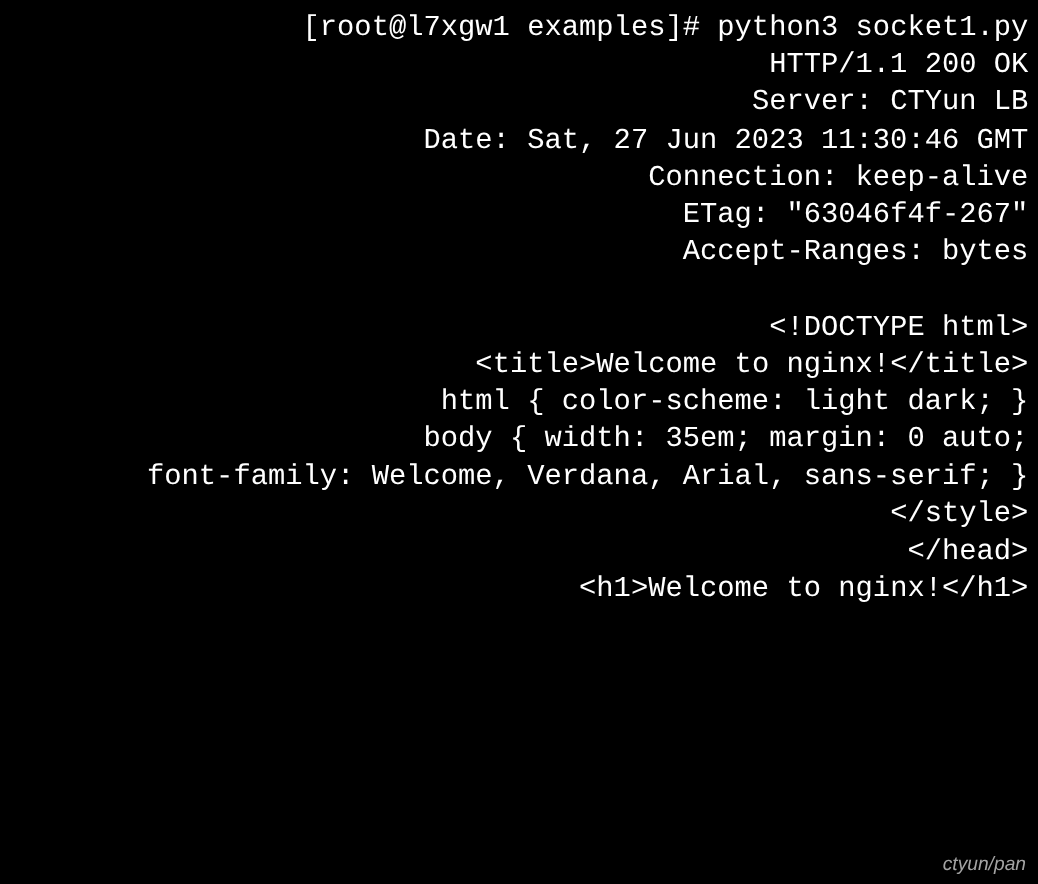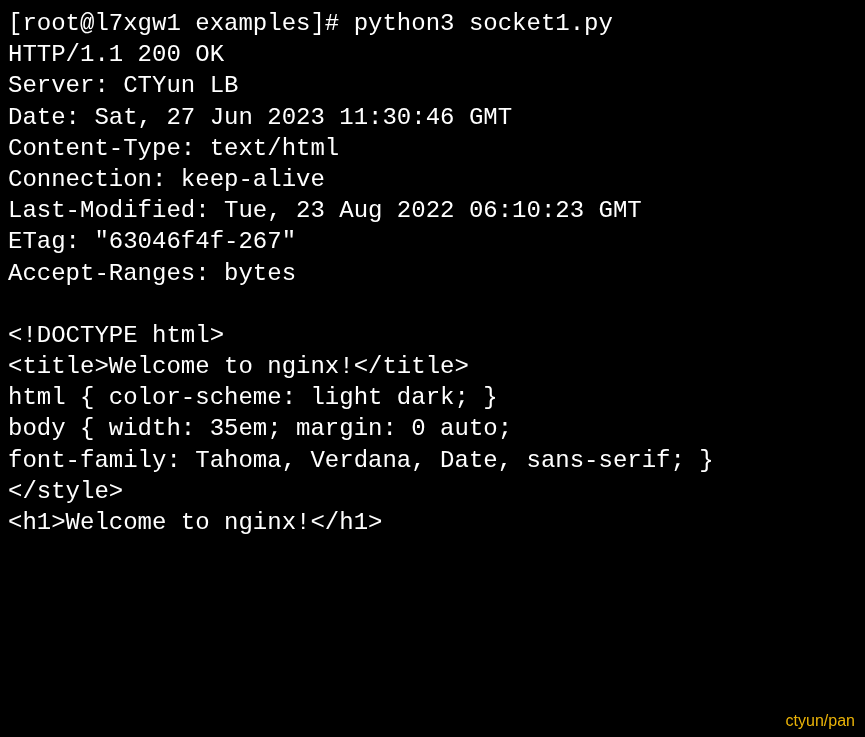--- a/index.html
+++ b/index.html
@@ -1,18 +1,19 @@
 <!DOCTYPE html>
 <html><head>
   <meta charset="utf-8">
   <style>
     * {
       margin: 0;
       padding: 0;
       box-sizing: border-box;
+      text-align: right;
     }
     body {
       background-color: #000000;
       color: #ffffff;
       font-family: "Courier New", Courier, monospace;
       font-size: 24px;
       line-height: 1.3;
       padding: 8px 8px;
       width: 865px;
       height: 737px;
@@ -21,40 +22,40 @@
     }
     .terminal-line {
       white-space: pre;
       display: block;
     }
     .watermark {
       position: absolute;
       bottom: 5px;
       right: 10px;
       font-size: 16px;
-      color: #eab308;
+      color: #a3a3a3;
       font-family: Arial, sans-serif;
+      font-style: italic;
     }
   </style>
 </head>
 <body>
 
 <div>
   <span class="terminal-line"><span>[root@l7xgw1 examples]# </span><span>python3 socket1.py</span></span>
   <span class="terminal-line">HTTP/1.1 200 OK</span>
   <span class="terminal-line">Server: CTYun LB</span>
   <span class="terminal-line">Date: Sat, 27 Jun 2023 11:30:46 GMT</span>
-  <span class="terminal-line">Content-Type: text/html</span>
   <span class="terminal-line">Connection: keep-alive</span>
-  <span class="terminal-line">Last-Modified: Tue, 23 Aug 2022 06:10:23 GMT</span>
   <span class="terminal-line">ETag: "63046f4f-267"</span>
   <span class="terminal-line">Accept-Ranges: bytes</span>
   <span class="terminal-line">&nbsp;</span>
   <span class="terminal-line">&lt;!DOCTYPE html&gt;</span>
   <span class="terminal-line">&lt;title&gt;Welcome to nginx!&lt;/title&gt;</span>
   <span class="terminal-line">html { color-scheme: light dark; }</span>
   <span class="terminal-line">body { width: 35em; margin: 0 auto;</span>
-  <span class="terminal-line">font-family: Tahoma, Verdana, Date, sans-serif; }</span>
+  <span class="terminal-line">font-family: Welcome, Verdana, Arial, sans-serif; }</span>
   <span class="terminal-line">&lt;/style&gt;</span>
+  <span class="terminal-line">&lt;/head&gt;</span>
   <span class="terminal-line">&lt;h1&gt;Welcome to nginx!&lt;/h1&gt;</span>
 </div>
 
 <div class="watermark">ctyun/pan</div>
 
 </body></html>

